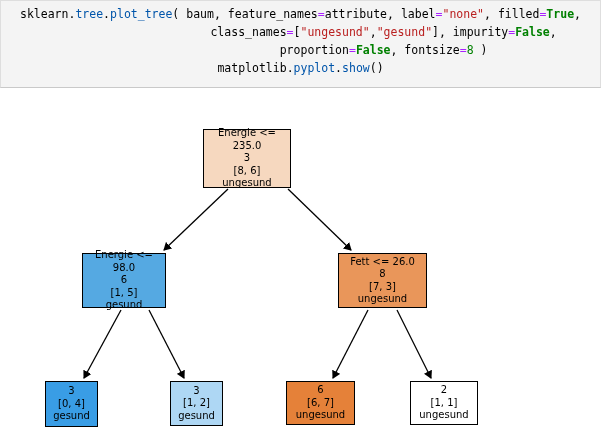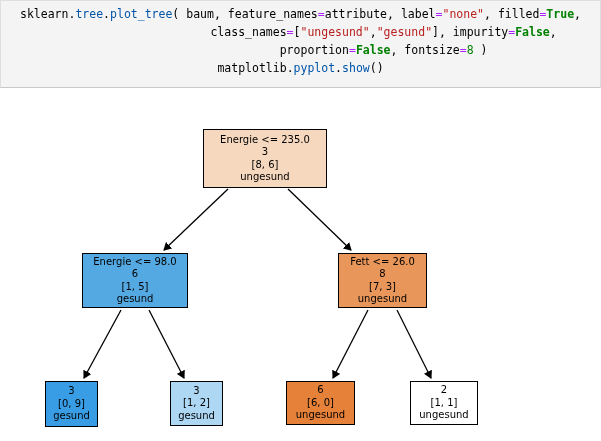--- a/index.html
+++ b/index.html
@@ -55,51 +55,51 @@
         <path d="M0,0 L8,4.5 L0,9 z" fill="#000"></path>
       </marker>
     </defs>
   <line x1="228" y1="189" x2="164" y2="250" stroke="#000" stroke-width="1.3" marker-end="url(#arrow)"></line>
       <line x1="288" y1="189" x2="351" y2="250" stroke="#000" stroke-width="1.3" marker-end="url(#arrow)"></line>
       <line x1="121" y1="310" x2="84" y2="378" stroke="#000" stroke-width="1.3" marker-end="url(#arrow)"></line>
       <line x1="149" y1="310" x2="184" y2="378" stroke="#000" stroke-width="1.3" marker-end="url(#arrow)"></line>
       <line x1="368" y1="310" x2="333" y2="378" stroke="#000" stroke-width="1.3" marker-end="url(#arrow)"></line>
       <line x1="397" y1="310" x2="431" y2="378" stroke="#000" stroke-width="1.3" marker-end="url(#arrow)"></line>
     </svg>
-<div class="tree-node" style="left: 203px; top: 129px; width: 124px; height: 59px; background: rgb(246, 216, 191);">
+<div class="tree-node" style="left: 203px; top: 129px; width: 88px; height: 59px; background: rgb(246, 216, 191);">
       <div>Energie &lt;= 235.0</div>
       <div>3</div>
       <div>[8, 6]</div>
       <div>ungesund</div>
     </div>
-    <div class="tree-node" style="left: 82px; top: 253px; width: 106px; height: 55px; background: rgb(85, 169, 226);">
+    <div class="tree-node" style="left: 82px; top: 253px; width: 84px; height: 55px; background: rgb(85, 169, 226);">
       <div>Energie &lt;= 98.0</div>
       <div>6</div>
       <div>[1, 5]</div>
       <div>gesund</div>
     </div>
     <div class="tree-node" style="left: 338px; top: 253px; width: 89px; height: 55px; background: rgb(233, 150, 90);">
       <div>Fett &lt;= 26.0</div>
       <div>8</div>
       <div>[7, 3]</div>
       <div>ungesund</div>
     </div>
     <div class="tree-node" style="left: 45px; top: 381px; width: 53px; height: 46px; background: rgb(57, 157, 229);">
       <div>3</div>
-      <div>[0, 9]</div>
+      <div>[0, 4]</div>
       <div>gesund</div>
     </div>
     <div class="tree-node" style="left: 170px; top: 381px; width: 53px; height: 45px; background: rgb(174, 215, 244);">
       <div>3</div>
       <div>[1, 2]</div>
       <div>gesund</div>
     </div>
     <div class="tree-node" style="left: 286px; top: 381px; width: 69px; height: 44px; background: rgb(229, 129, 57);">
       <div>6</div>
-      <div>[6, 0]</div>
+      <div>[6, 7]</div>
       <div>ungesund</div>
     </div>
     <div class="tree-node" style="left: 410px; top: 381px; width: 68px; height: 44px; background: rgb(255, 255, 255);">
       <div>2</div>
       <div>[1, 1]</div>
       <div>ungesund</div>
     </div>
   </div>
 
 </body></html>

